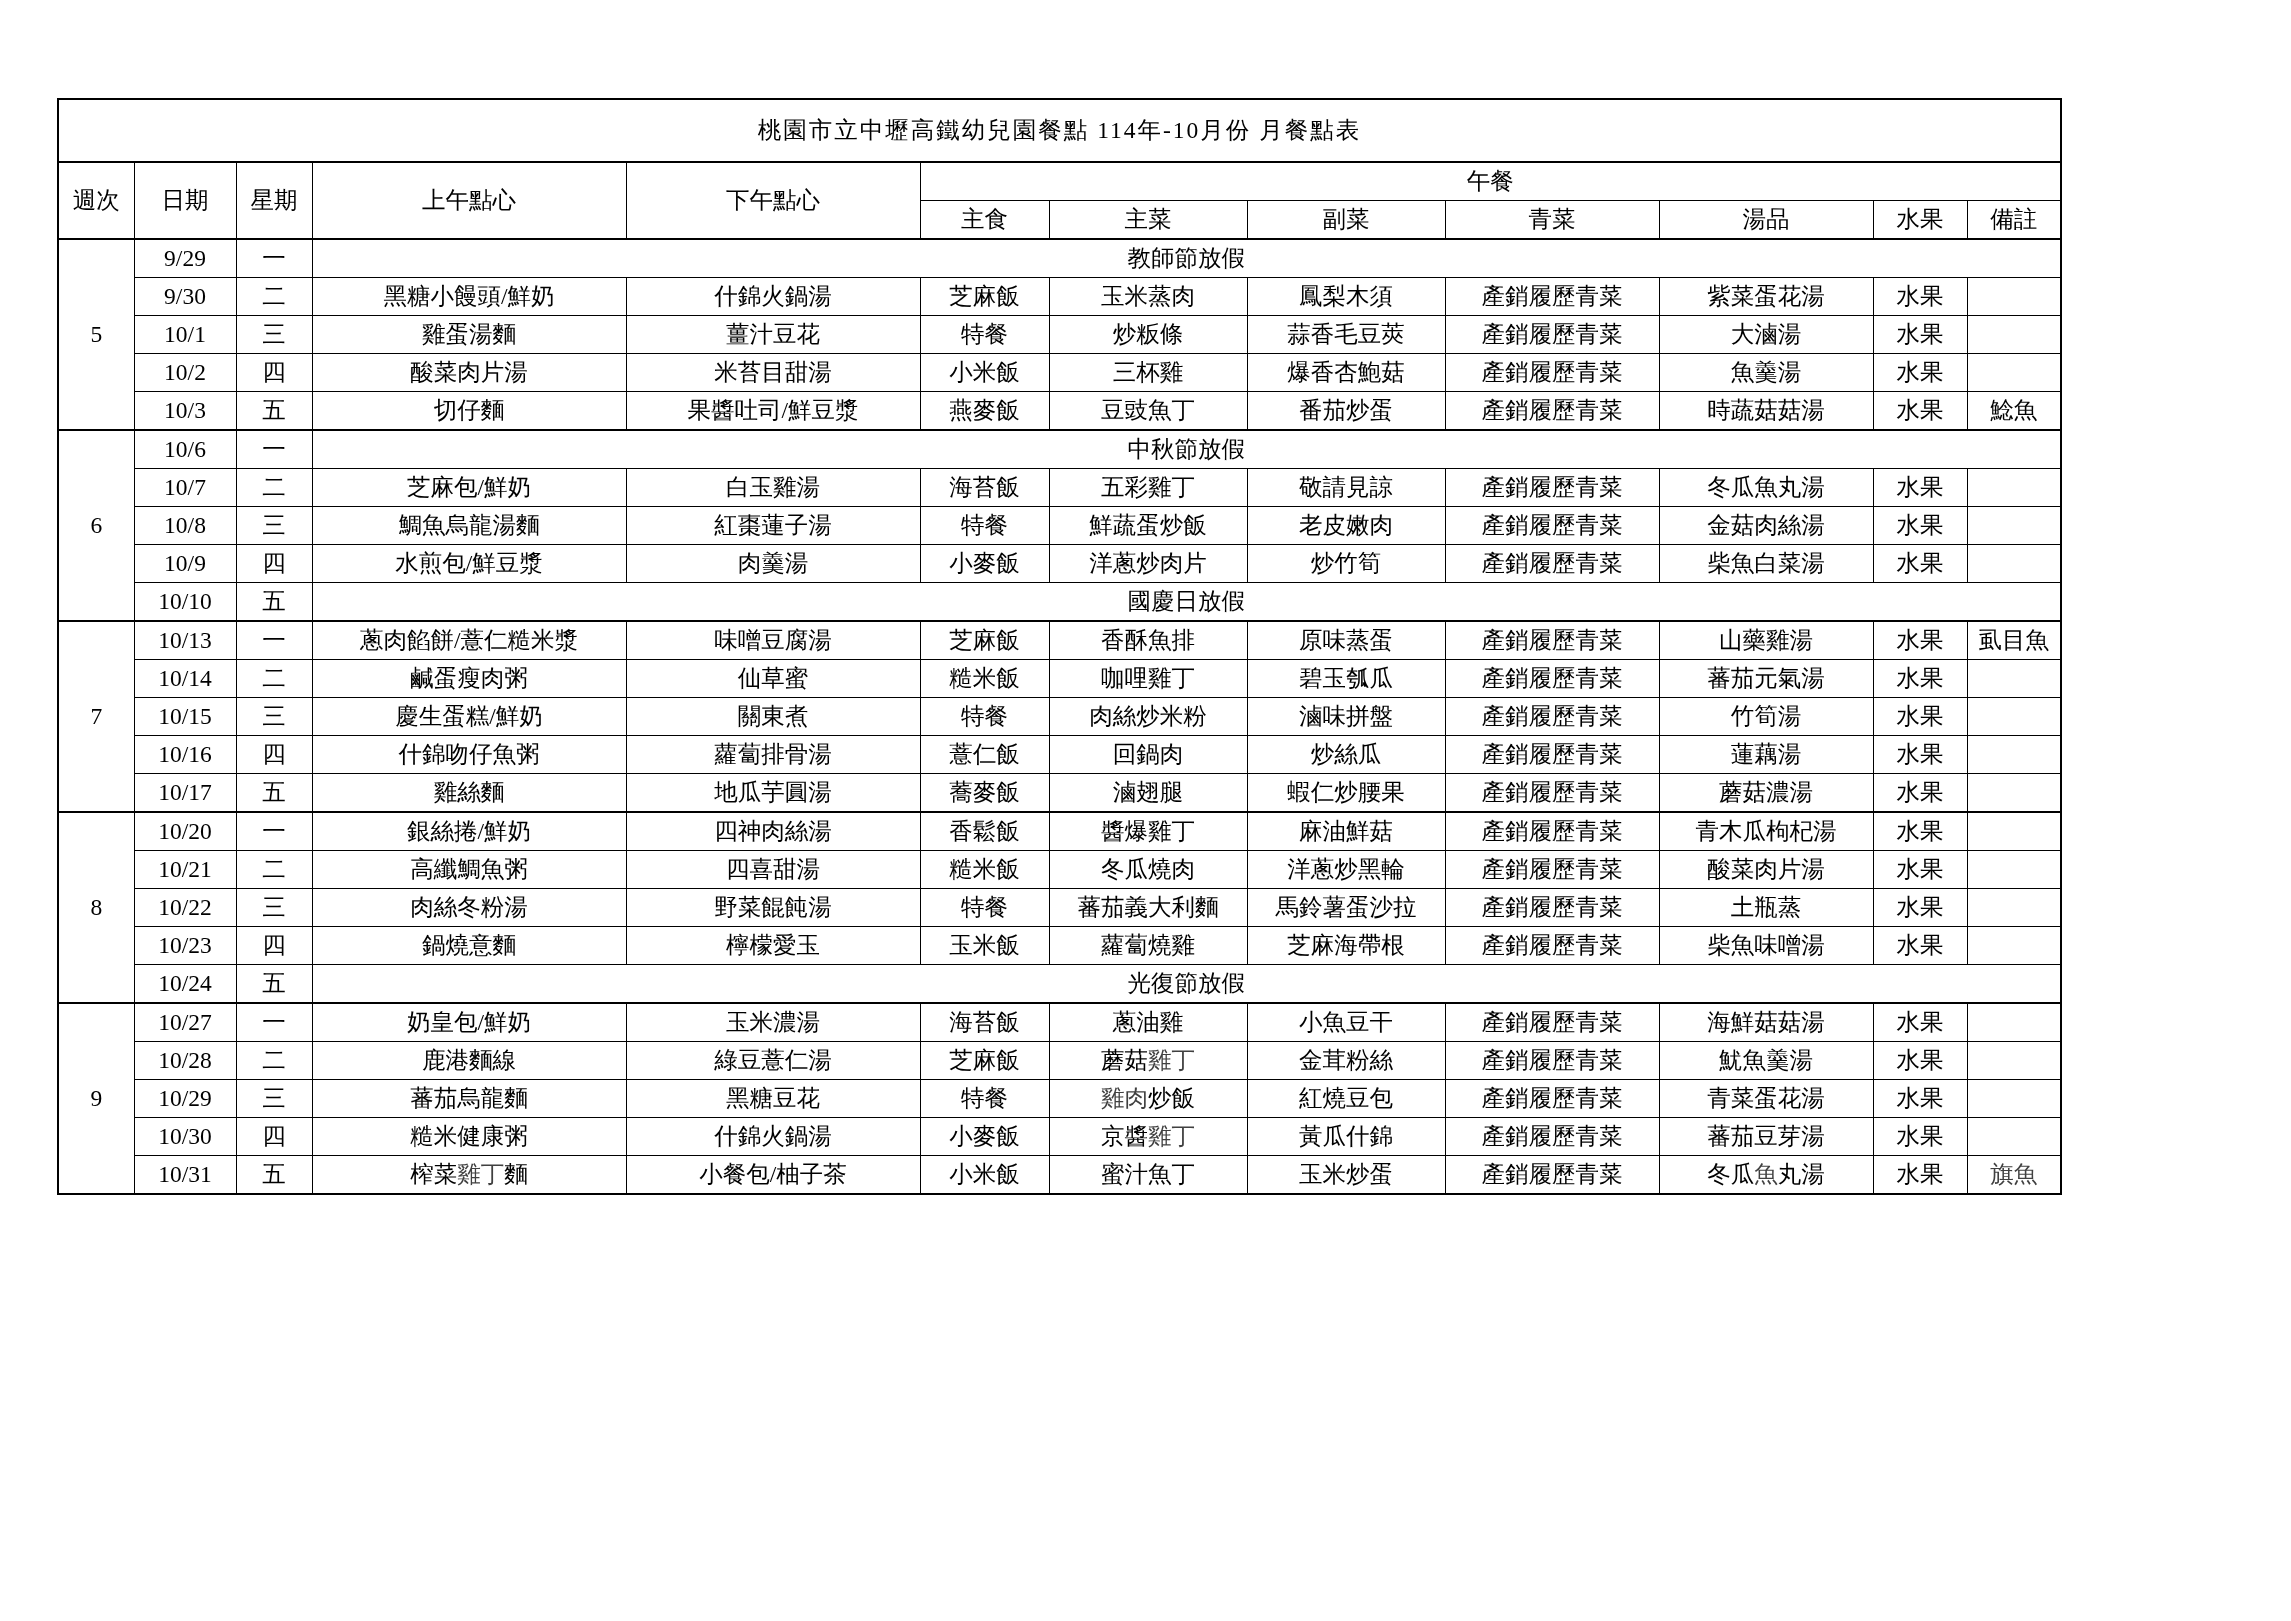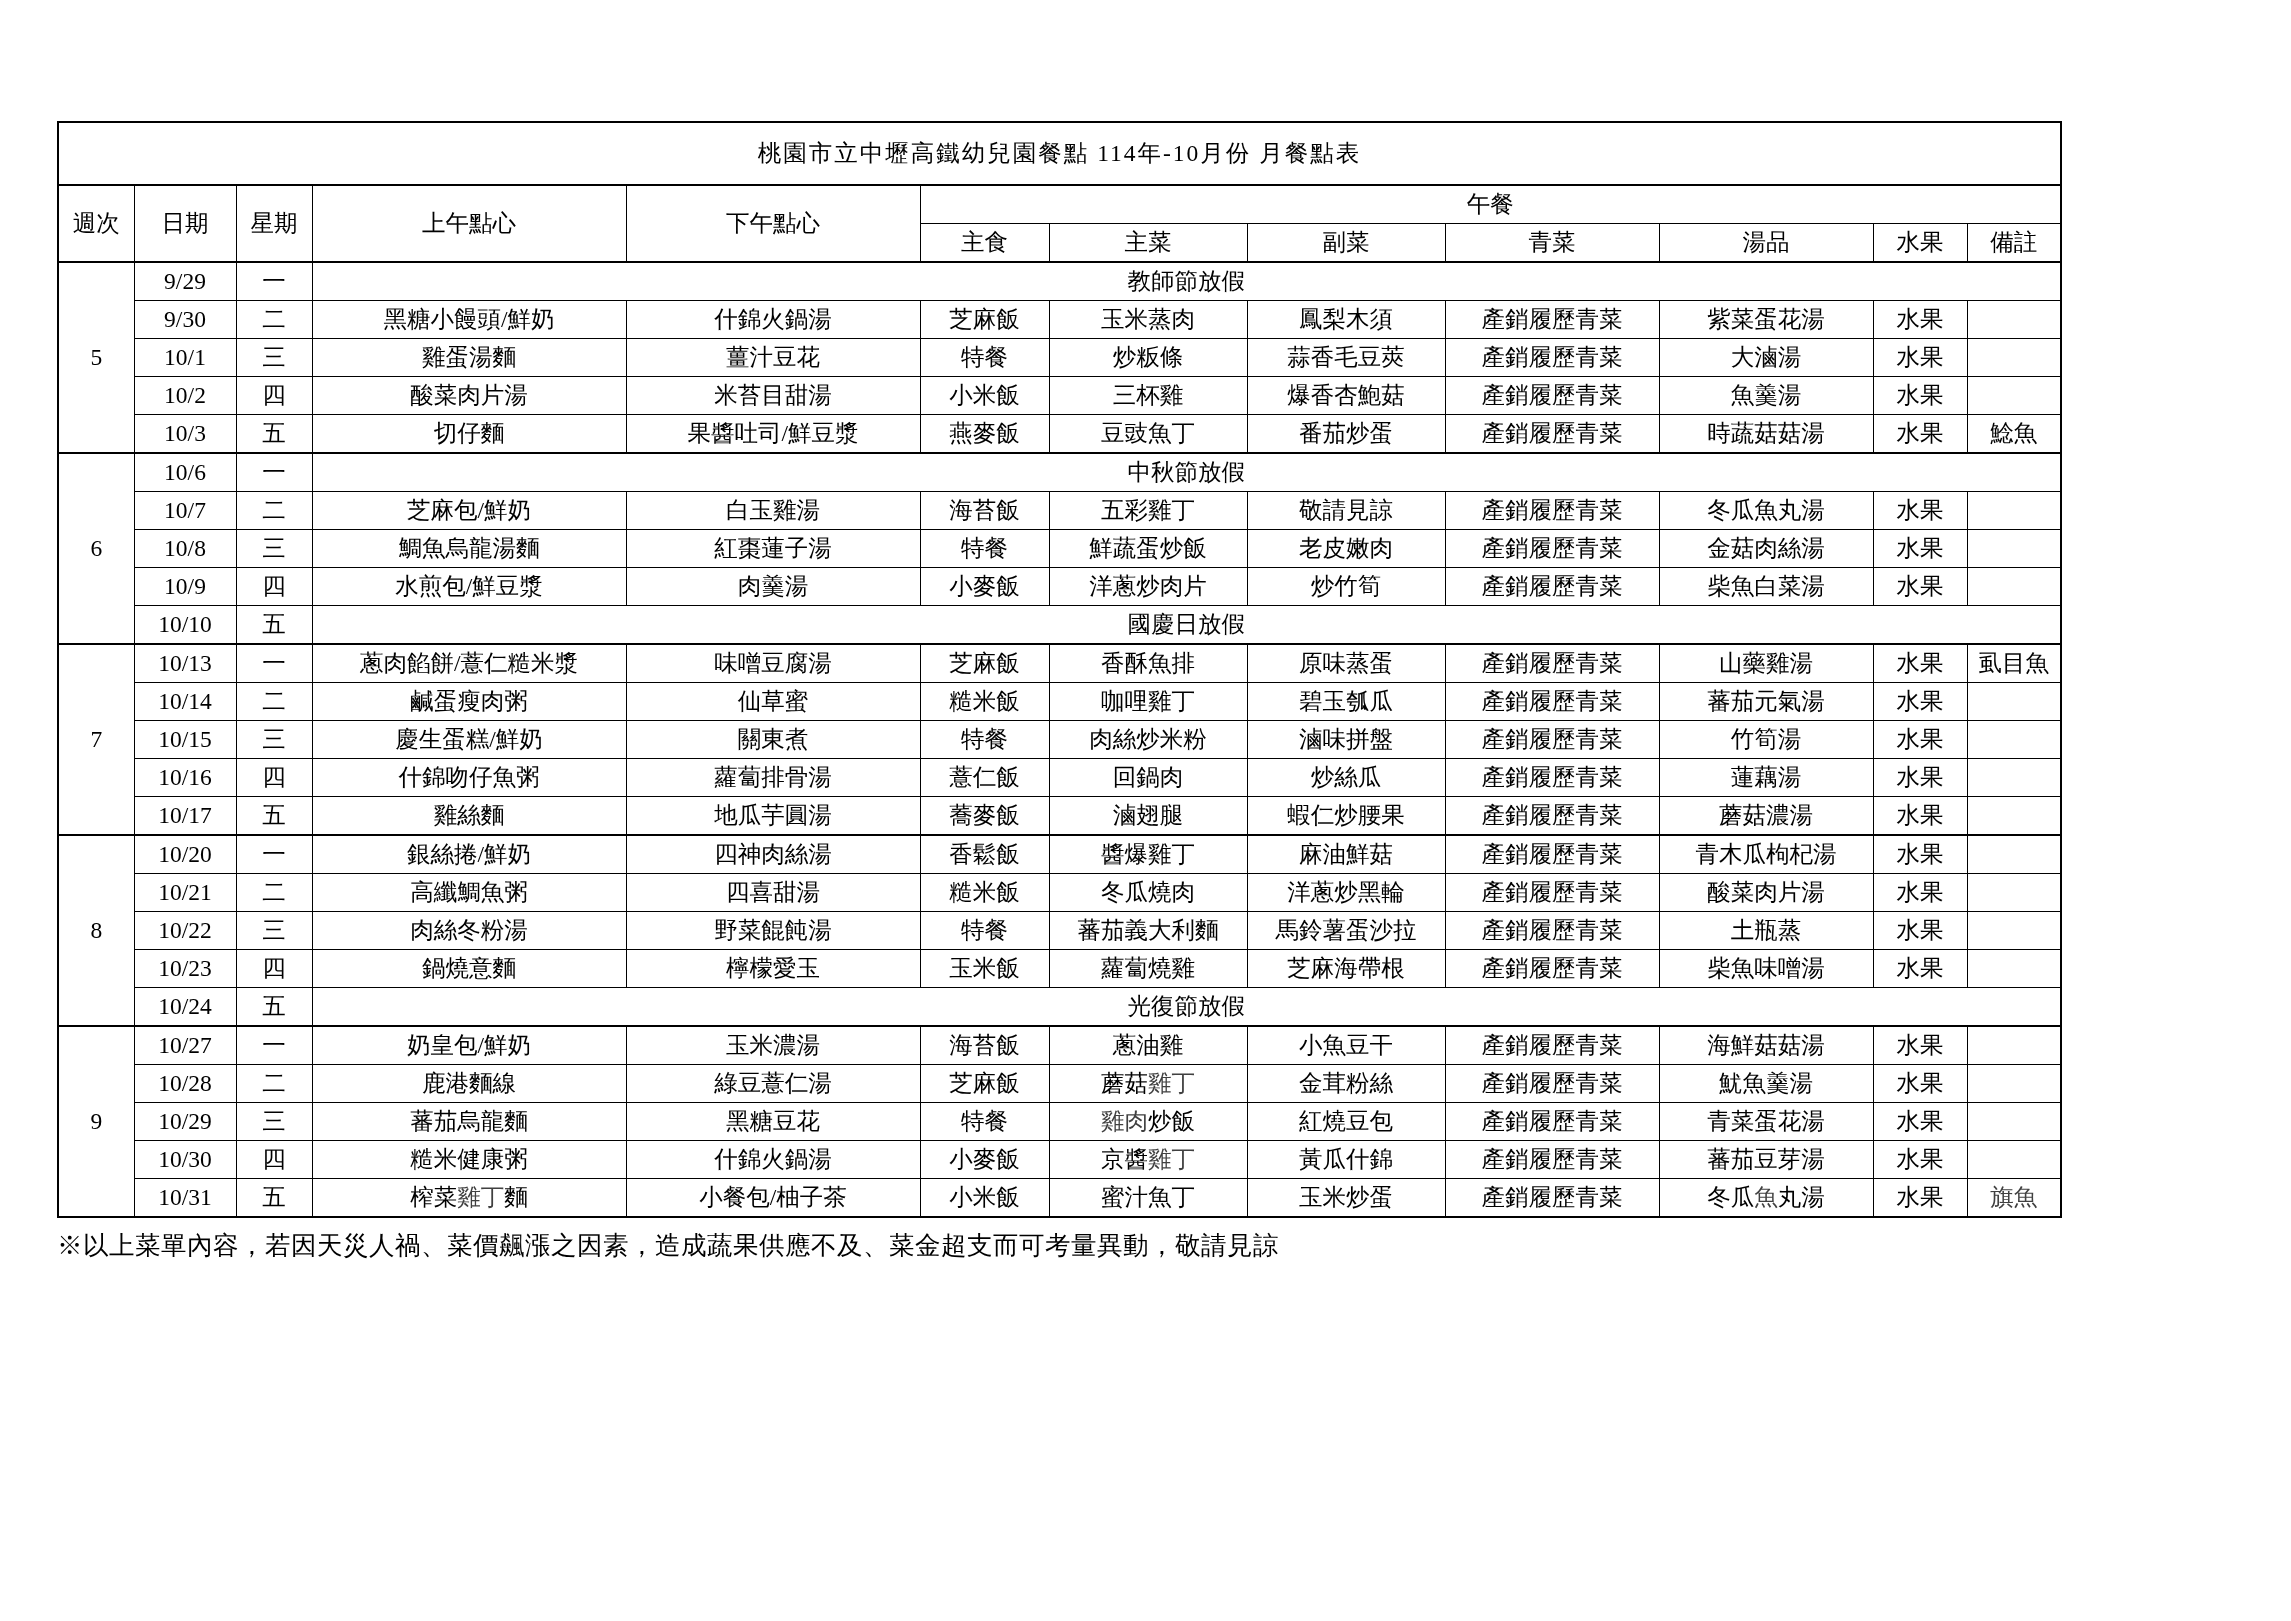--- a/index.html
+++ b/index.html
@@ -19,21 +19,20 @@
     width: 2292px;
     height: 1621px;
     box-sizing: border-box;
     padding: 98px 59px 0 57px;
   }
   table.menu {
     width: 1786px;
     border-collapse: collapse;
     table-layout: fixed;
     border: 2.9px solid #000;
-    margin-top: 23px;
   }
   table.menu td, table.menu th {
     border: 1px solid #000;
     text-align: center;
     vertical-align: middle;
     font-weight: normal;
     padding: 0;
     height: 37px;
     font-size: 23.5px;
     line-height: 1.1;
@@ -424,16 +423,15 @@
           <td>玉米炒蛋</td>
           <td>產銷履歷青菜</td>
           <td><span>冬瓜</span><span class="red">魚</span><span>丸湯</span></td>
           <td>水果</td>
           <td><span class="red">旗魚</span></td>
         </tr>
       </tbody>
   </table>
 
   <div class="notes">
-    <div>※以上菜單內容，若因天災人禍、菜價飆漲之因素，造成蔬果供應不及、菜金超支而可考量異動，敬請見諒</div>
   </div>
 </div>
 
 
 </body></html>

